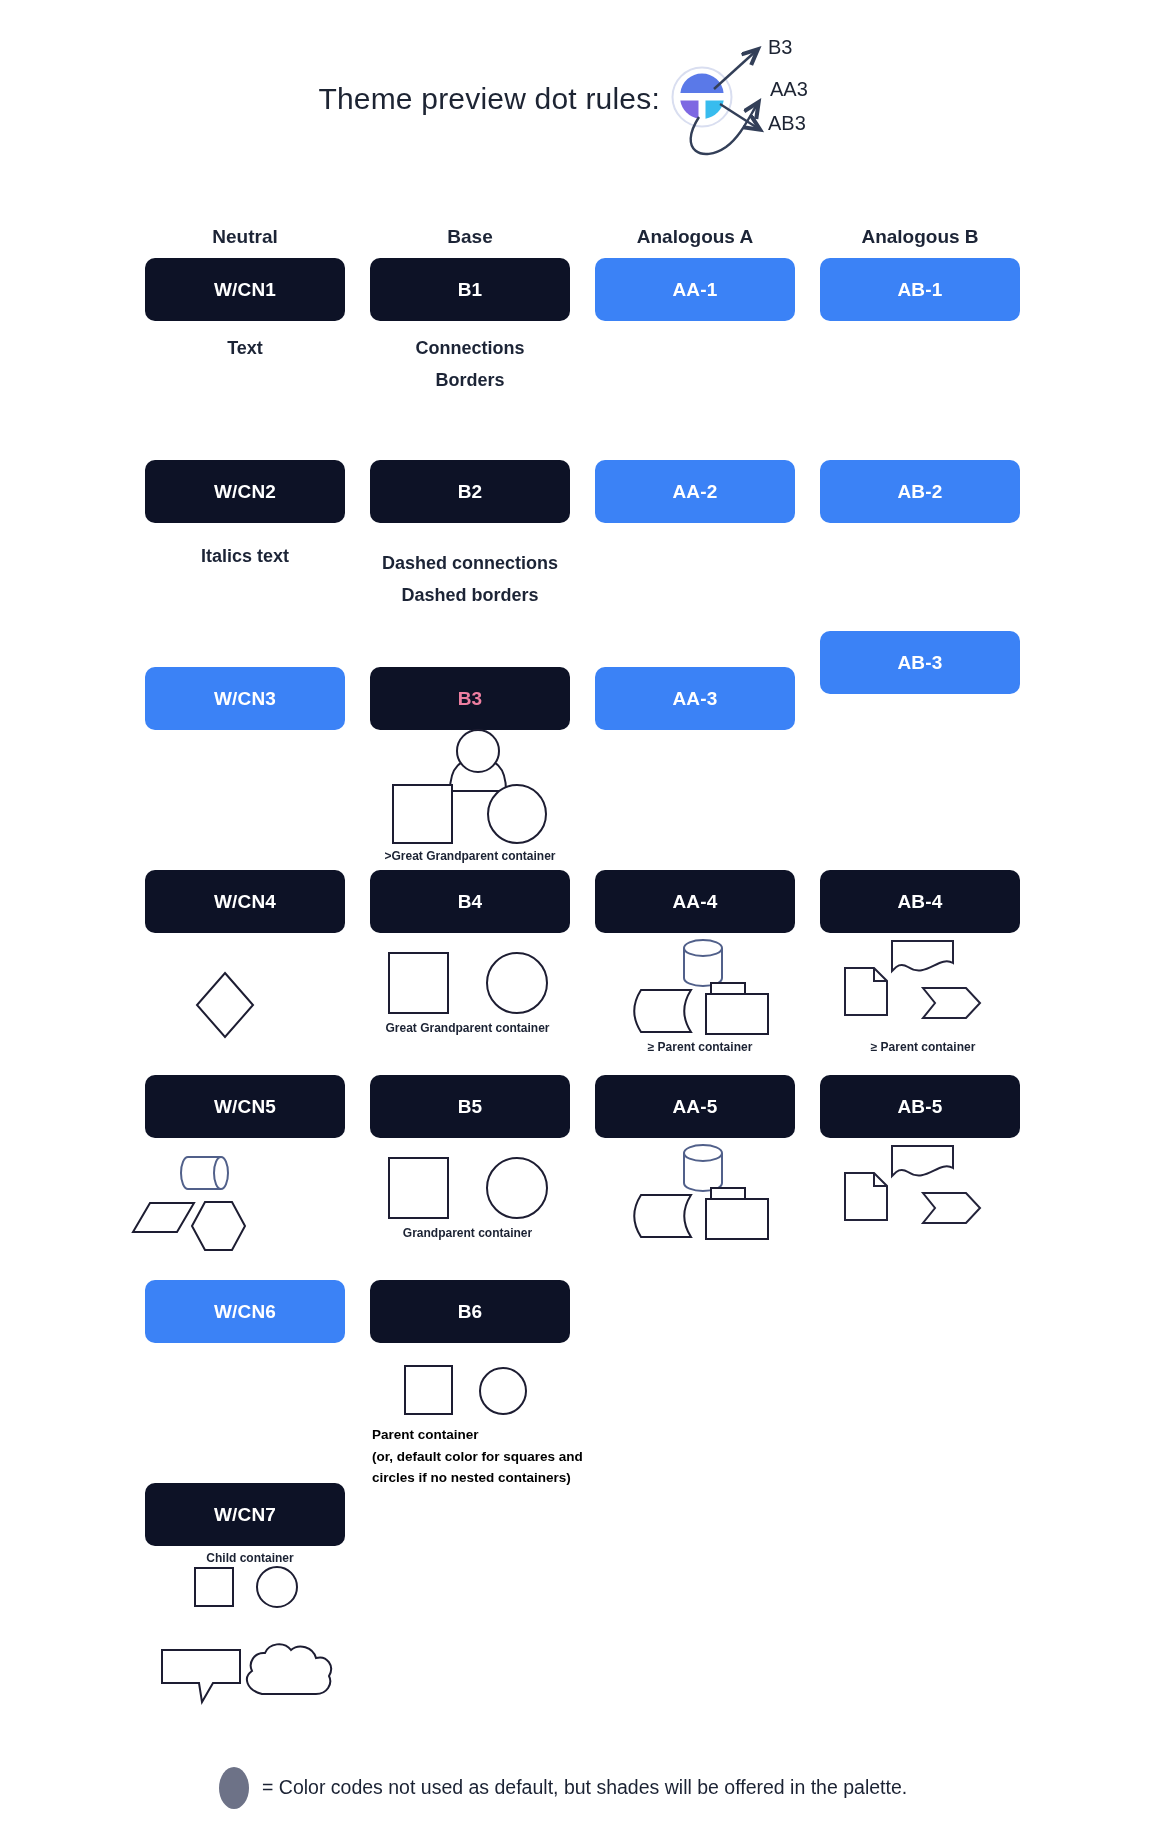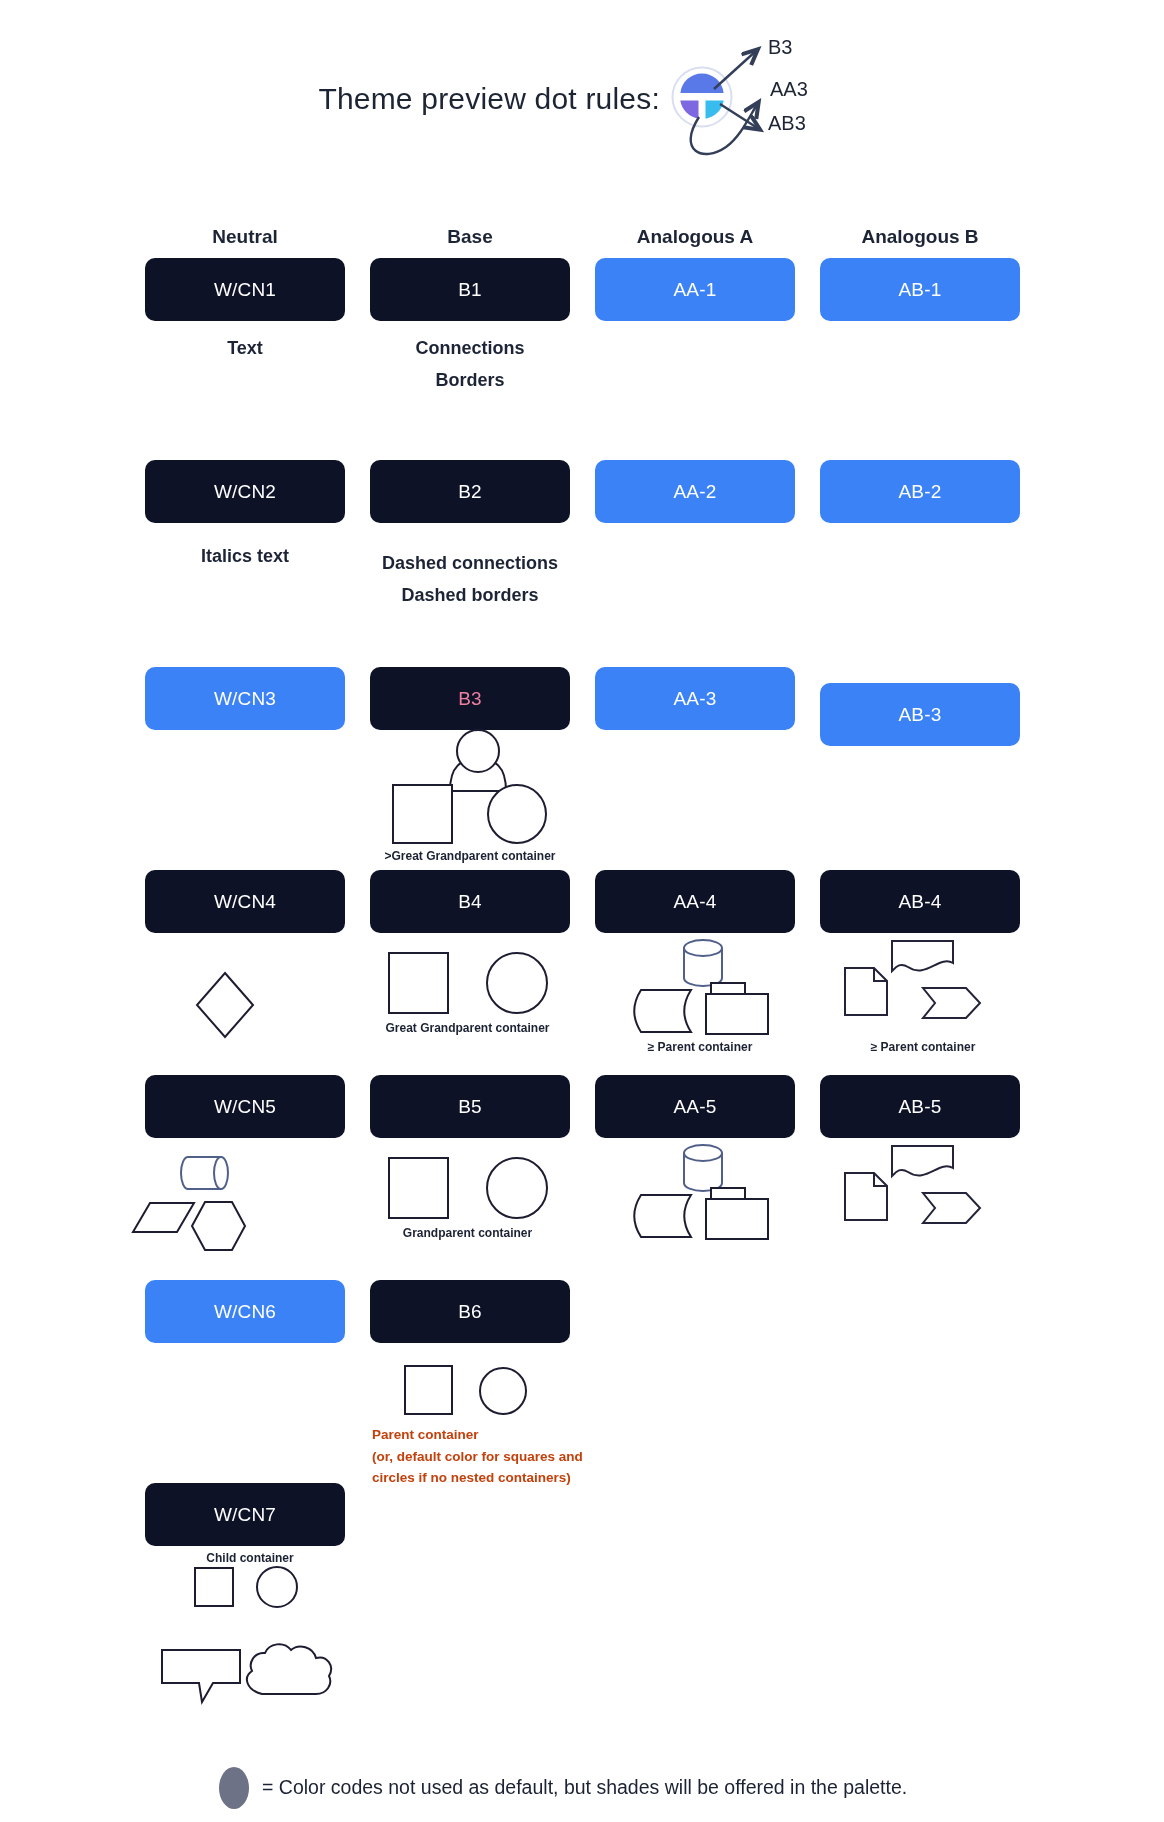--- a/index.html
+++ b/index.html
@@ -13,33 +13,33 @@
     left:265px;top:82px;width:395px;text-align:right;
     font-size:30px;font-weight:500;letter-spacing:.2px;color:#1d2433;
   }
   .dot-label{font-size:20px;font-weight:500;color:#1d2433;}
   .colhead{
     width:200px;text-align:center;font-size:19px;font-weight:700;color:#1c2436;
   }
   .box{
     width:200px;height:63px;border-radius:10px;
     display:flex;align-items:center;justify-content:center;
-    font-size:19px;font-weight:400;color:#ffffff;letter-spacing:.2px;
+    font-size:19px;font-weight:700;color:#ffffff;letter-spacing:.2px;
   }
   .dark{background:#0d1226;}
   .gray{background:#3b82f6;}
   .pink-text{color:#ee7fa1;}
   .note{
     width:200px;text-align:center;font-size:18px;font-weight:700;color:#1c2436;
   }
   .small-note{
     text-align:center;font-size:12px;font-weight:700;color:#1b2233;
   }
   .small-note-left{
-    text-align:left;font-size:13.5px;font-weight:700;color:#c2410c;line-height:21px;
+    text-align:left;font-size:13.5px;font-weight:700;color:#000000;line-height:21px;
   }
   .legend-text{
     left:262px;top:1776px;width:820px;font-size:19.5px;font-weight:400;color:#1b2233;
   }
   svg.overlay{position:absolute;left:0;top:0;pointer-events:none;}
 </style>
 </head>
 <body>
 
 <div class="abs title">Theme preview dot rules:</div>
@@ -66,21 +66,21 @@
 <div class="abs box gray" style="left:595px;top:460px;">AA-2</div>
 <div class="abs box gray" style="left:820px;top:460px;">AB-2</div>
 
 <div class="abs note" style="left:145px;top:546px;">Italics text</div>
 <div class="abs note" style="left:370px;top:553px;">Dashed connections</div>
 <div class="abs note" style="left:370px;top:585px;">Dashed borders</div>
 
 <div class="abs box gray" style="left:145px;top:667px;">W/CN3</div>
 <div class="abs box dark pink-text" style="left:370px;top:667px;">B3</div>
 <div class="abs box gray" style="left:595px;top:667px;">AA-3</div>
-<div class="abs box gray" style="left:820px;top:683px;">AB-3</div>
+<div class="abs box gray" style="left:820px;top:631px;">AB-3</div>
 
 <div class="abs small-note" style="left:330px;top:849px;width:280px;">&gt;Great Grandparent container</div>
 
 <div class="abs box dark" style="left:145px;top:870px;">W/CN4</div>
 <div class="abs box dark" style="left:370px;top:870px;">B4</div>
 <div class="abs box dark" style="left:595px;top:870px;">AA-4</div>
 <div class="abs box dark" style="left:820px;top:870px;">AB-4</div>
 
 <div class="abs small-note" style="left:350px;top:1021px;width:235px;">Great Grandparent container</div>
 <div class="abs small-note" style="left:595px;top:1040px;width:210px;">≥ Parent container</div>

